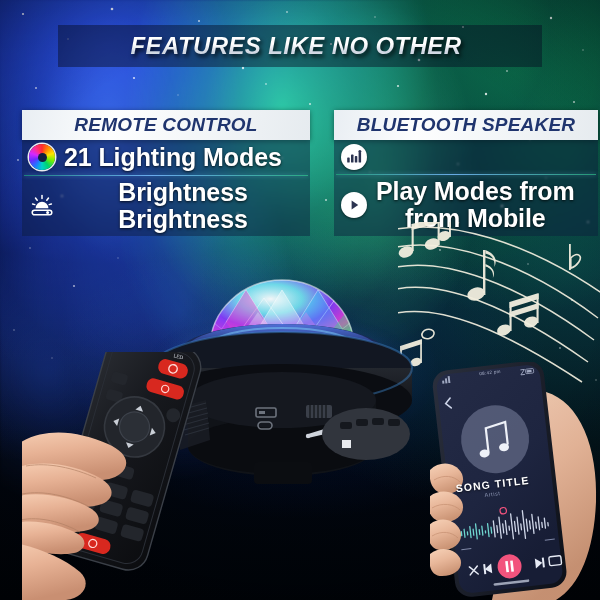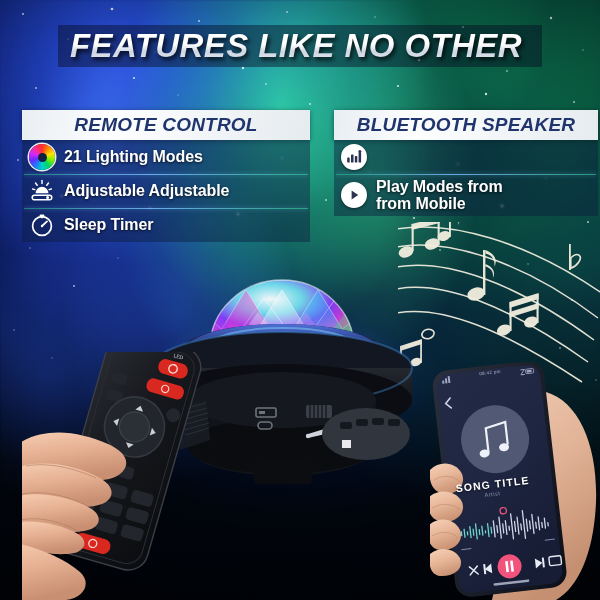--- a/index.html
+++ b/index.html
@@ -41,21 +41,21 @@
   #bg-stars{opacity:.95;}
 
   
   #title-band{
     position:absolute;left:58px;top:25px;width:484px;height:42px;
     background:rgba(6,14,34,.46);
   }
   #page-title{
     position:absolute;left:58px;top:22px;width:476px;height:48px;
     display:flex;align-items:center;justify-content:center;
-    font-size:33px;font-weight:bold;font-style:italic;letter-spacing:.4px;
+    font-size:24px;font-weight:bold;font-style:italic;letter-spacing:.4px;
     background:linear-gradient(180deg,#ffffff 0%,#ffffff 46%,#cfd6e2 62%,#f4f7fb 100%);
     -webkit-background-clip:text;background-clip:text;color:transparent;
     text-shadow:none;filter:drop-shadow(2px 3px 2px rgba(0,0,0,.75));
     white-space:nowrap;
   }
 
   
   .panel{position:absolute;}
   .panel-head{
     height:30px;display:flex;align-items:center;justify-content:center;
@@ -66,22 +66,22 @@
     font-size:19px;font-weight:bold;font-style:italic;color:#20356e;letter-spacing:.2px;white-space:nowrap;
   }
   .panel-body{background:rgba(14,28,62,.46);backdrop-filter:blur(1px);}
   .frow{display:flex;align-items:center;gap:9px;padding:4px 8px 4px 7px;position:relative;}
   .frow + .frow::before{
     content:"";position:absolute;left:2px;right:2px;top:0;height:1px;
     background:linear-gradient(90deg,rgba(40,200,140,.55) 0%,rgba(120,190,255,.85) 45%,rgba(60,230,160,.55) 100%);
     box-shadow:0 0 4px rgba(120,200,255,.6);
   }
   .frow-label{
-    font-size:16px;font-weight:bold;color:#ffffff;line-height:1.07;
-    text-shadow:0 1px 3px rgba(0,0,0,.8);letter-spacing:-.1px;
+    font-size:25px;font-weight:bold;color:#ffffff;line-height:1.07;
+    text-shadow:0 1px 3px rgba(0,0,0,.8);letter-spacing:-.1px;text-align:center;
   }
   .ficon{flex:0 0 auto;width:26px;height:26px;position:relative;}
 
   
   .icon-colorwheel{
     border-radius:50%;
     background:conic-gradient(#ff2d2d,#ff8a00,#ffe400,#7cf000,#00d46a,#00d2c8,#1e7bff,#6a2bff,#d428ff,#ff2d8a,#ff2d2d);
     box-shadow:0 0 0 1.5px rgba(255,255,255,.92),0 1px 3px rgba(0,0,0,.6);
   }
   .icon-colorwheel::after{
@@ -210,35 +210,23 @@
               <line x1="6.5" y1="5" x2="8.2" y2="7.3"></line>
               <line x1="19.5" y1="5" x2="17.8" y2="7.3"></line>
               <line x1="3.6" y1="11" x2="5.8" y2="11.6"></line>
               <line x1="22.4" y1="11" x2="20.2" y2="11.6"></line>
             </g>
             <path d="M6.6 15.2a6.4 6.4 0 0 1 12.8 0z" fill="#ffffff"></path>
             <rect x="3.2" y="17.2" width="19.6" height="4.6" rx="2.3" fill="none" stroke="#ffffff" stroke-width="1.5"></rect>
             <circle cx="18.6" cy="19.5" r="1.5" fill="#ffffff"></circle>
           </svg>
         </div>
-        <div class="frow-label">Adjustable Adjustable</div>
+        <div class="frow-label">Brightness Brightness</div>
       </div>
 
-      <div class="frow">
-        <div class="ficon icon-timer">
-          <svg width="26" height="26" viewBox="0 0 26 26">
-            <circle cx="13" cy="14" r="9.4" fill="none" stroke="#ffffff" stroke-width="1.7"></circle>
-            <rect x="10.6" y="2.4" width="4.8" height="2.6" rx="1.1" fill="#ffffff"></rect>
-            <rect x="12" y="4.2" width="2" height="2" fill="#ffffff"></rect>
-            <line x1="13" y1="14" x2="18" y2="9.4" stroke="#ffffff" stroke-width="1.8" stroke-linecap="round"></line>
-            <circle cx="13" cy="14" r="1.2" fill="#ffffff"></circle>
-          </svg>
-        </div>
-        <div class="frow-label">Sleep Timer</div>
-      </div>
 
     </div>
   </div>
 
   <div class="panel" style="left:334px;top:110px;width:264px;">
     <div class="panel-head">
       <span class="panel-head-text">BLUETOOTH SPEAKER</span>
     </div>
     <div class="panel-body">
 

